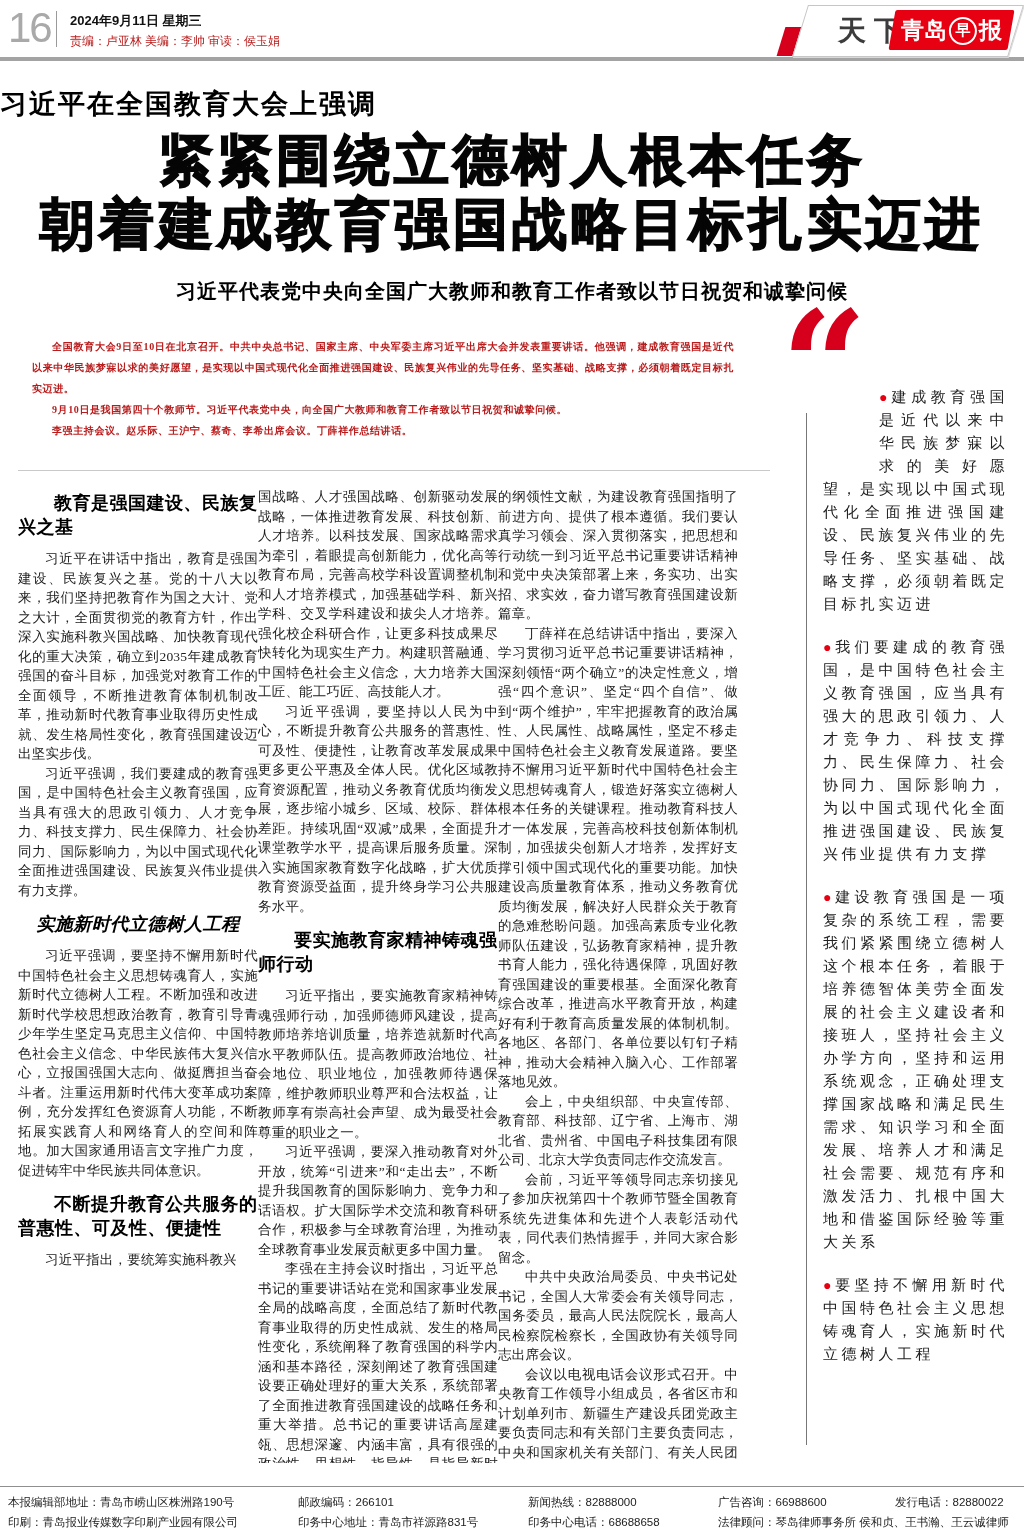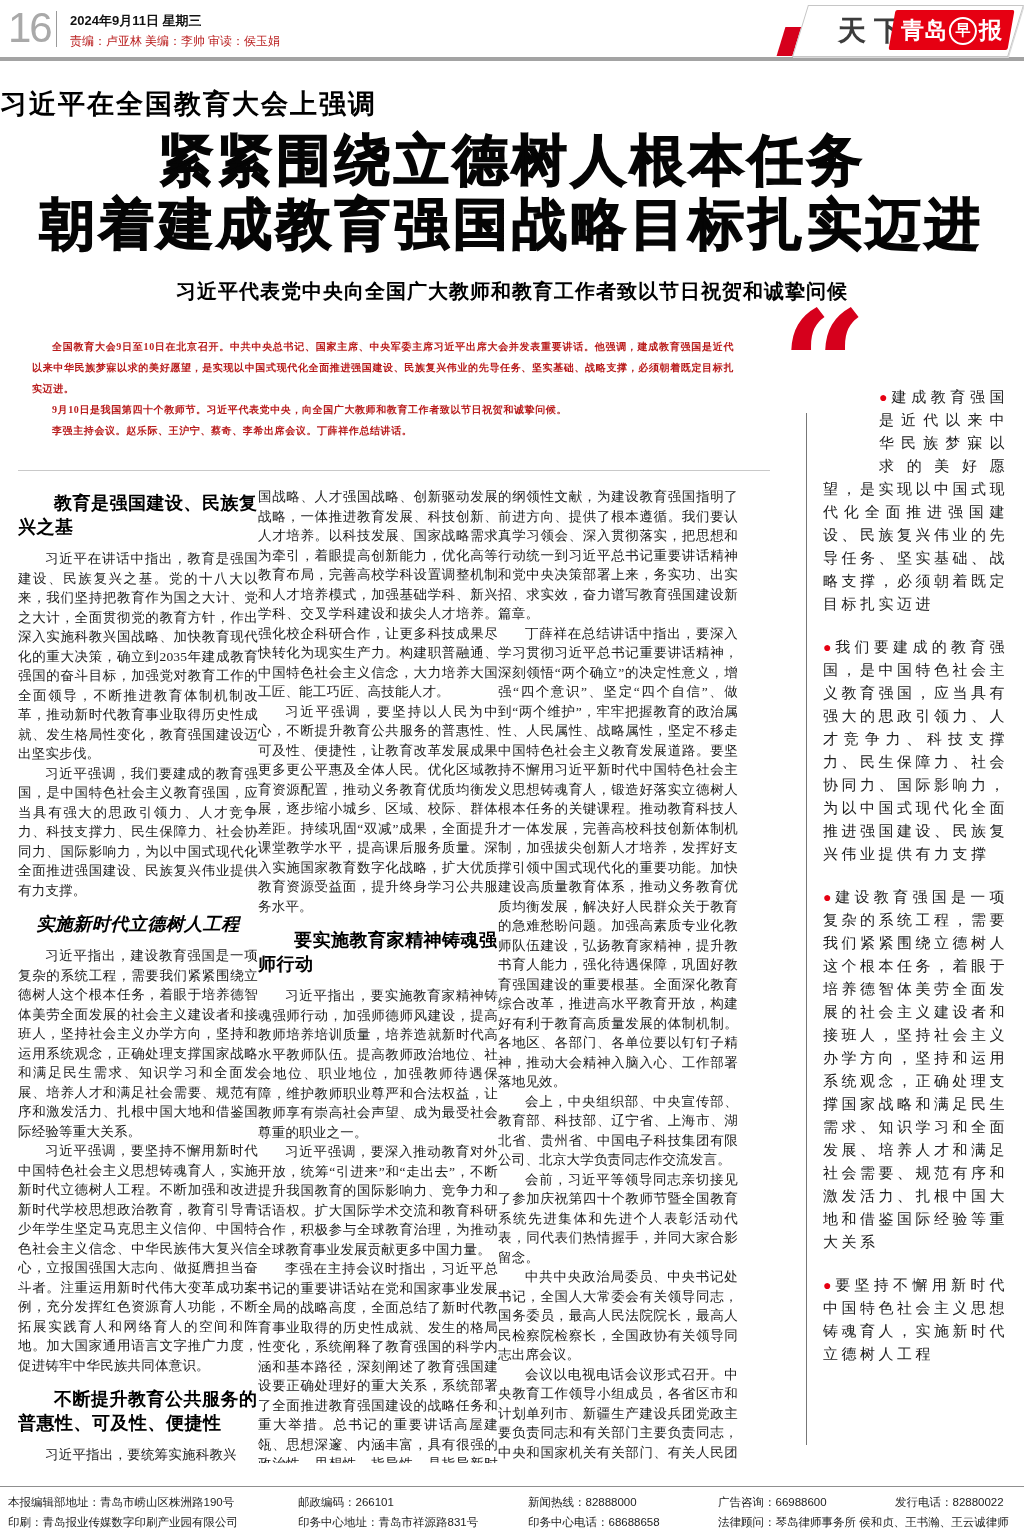--- a/index.html
+++ b/index.html
@@ -101,21 +101,20 @@
     <p>李强主持会议。赵乐际、王沪宁、蔡奇、李希出席会议。丁薛祥作总结讲话。</p>
   </div>
   <div class="lede-rule"></div>
 
   <div class="cols">
     <div class="col">
       <div class="sub first">教育是强国建设、民族复兴之基</div>
       <p>习近平在讲话中指出，教育是强国建设、民族复兴之基。党的十八大以来，我们坚持把教育作为国之大计、党之大计，全面贯彻党的教育方针，作出深入实施科教兴国战略、加快教育现代化的重大决策，确立到2035年建成教育强国的奋斗目标，加强党对教育工作的全面领导，不断推进教育体制机制改革，推动新时代教育事业取得历史性成就、发生格局性变化，教育强国建设迈出坚实步伐。</p>
       <p>习近平强调，我们要建成的教育强国，是中国特色社会主义教育强国，应当具有强大的思政引领力、人才竞争力、科技支撑力、民生保障力、社会协同力、国际影响力，为以中国式现代化全面推进强国建设、民族复兴伟业提供有力支撑。</p>
       <div class="sub center">实施新时代立德树人工程</div>
-      <p>习近平指出，建设教育强国是一项复杂的系统工程，需要我们紧紧围绕立德树人这个根本任务，着眼于培养德智体美劳全面发展的社会主义建设者和接班人，坚持社会主义办学方向，坚持和运用系统观念，正确处理支撑国家战略和满足民生需求、知识学习和全面发展、培养人才和满足社会需要、规范有序和激发活力、扎根中国大地和借鉴国际经验等重大关系。</p>
       <p>习近平强调，要坚持不懈用新时代中国特色社会主义思想铸魂育人，实施新时代立德树人工程。不断加强和改进新时代学校思想政治教育，教育引导青少年学生坚定马克思主义信仰、中国特色社会主义信念、中华民族伟大复兴信心，立报国强国大志向、做挺膺担当奋斗者。注重运用新时代伟大变革成功案例，充分发挥红色资源育人功能，不断拓展实践育人和网络育人的空间和阵地。加大国家通用语言文字推广力度，促进铸牢中华民族共同体意识。</p>
       <div class="sub">不断提升教育公共服务的普惠性、可及性、便捷性</div>
       <p>习近平指出，要统筹实施科教兴</p>
     </div>
     <div class="col">
       <p style="text-indent:0">国战略、人才强国战略、创新驱动发展战略，一体推进教育发展、科技创新、人才培养。以科技发展、国家战略需求为牵引，着眼提高创新能力，优化高等教育布局，完善高校学科设置调整机制和人才培养模式，加强基础学科、新兴学科、交叉学科建设和拔尖人才培养。强化校企科研合作，让更多科技成果尽快转化为现实生产力。构建职普融通、中国特色社会主义信念，大力培养大国工匠、能工巧匠、高技能人才。</p>
       <p>习近平强调，要坚持以人民为中心，不断提升教育公共服务的普惠性、可及性、便捷性，让教育改革发展成果更多更公平惠及全体人民。优化区域教育资源配置，推动义务教育优质均衡发展，逐步缩小城乡、区域、校际、群体差距。持续巩固“双减”成果，全面提升课堂教学水平，提高课后服务质量。深入实施国家教育数字化战略，扩大优质教育资源受益面，提升终身学习公共服务水平。</p>
       <div class="sub">要实施教育家精神铸魂强师行动</div>
       <p>习近平指出，要实施教育家精神铸魂强师行动，加强师德师风建设，提高教师培养培训质量，培养造就新时代高水平教师队伍。提高教师政治地位、社会地位、职业地位，加强教师待遇保障，维护教师职业尊严和合法权益，让教师享有崇高社会声望、成为最受社会尊重的职业之一。</p>
       <p>习近平强调，要深入推动教育对外开放，统筹“引进来”和“走出去”，不断提升我国教育的国际影响力、竞争力和话语权。扩大国际学术交流和教育科研合作，积极参与全球教育治理，为推动全球教育事业发展贡献更多中国力量。</p>

